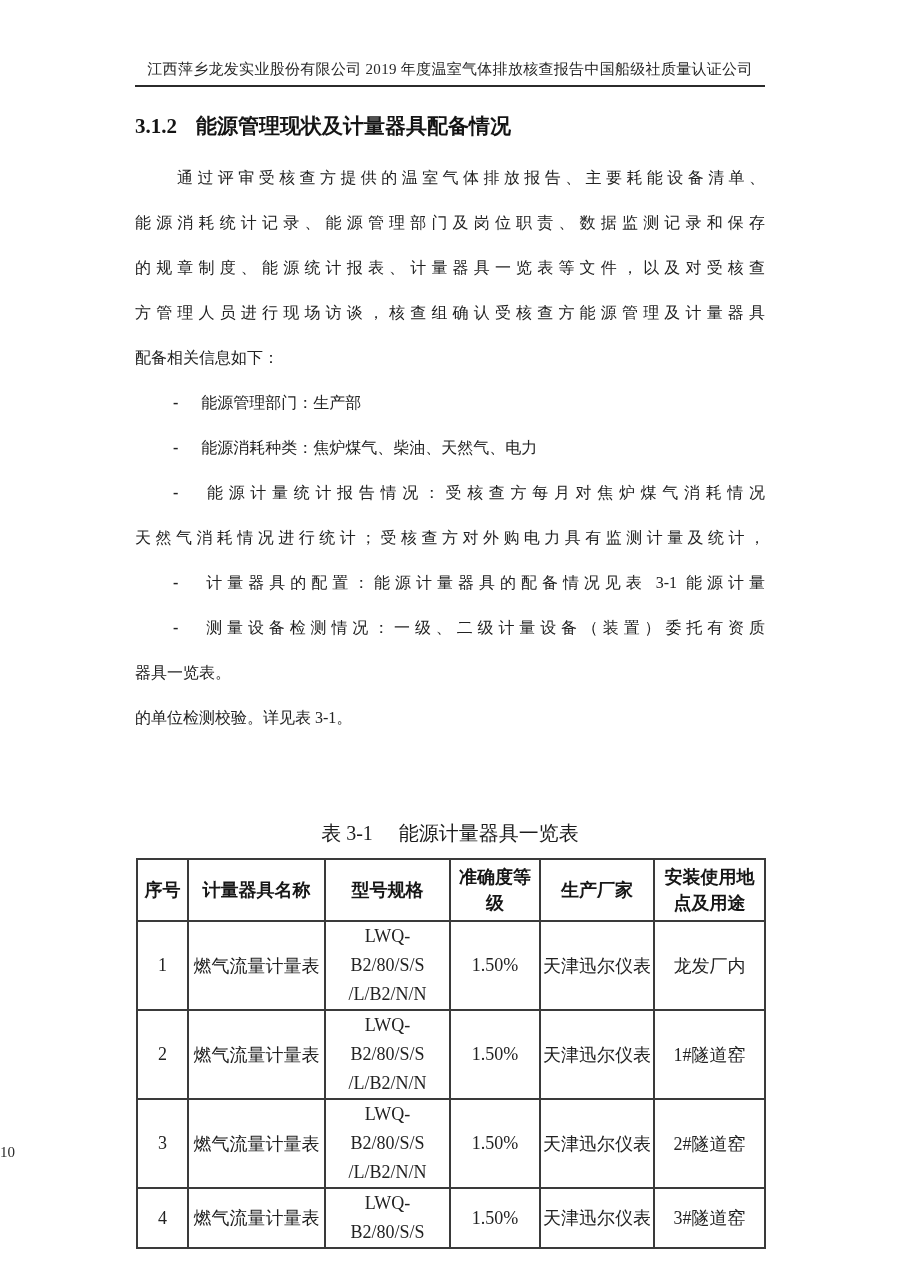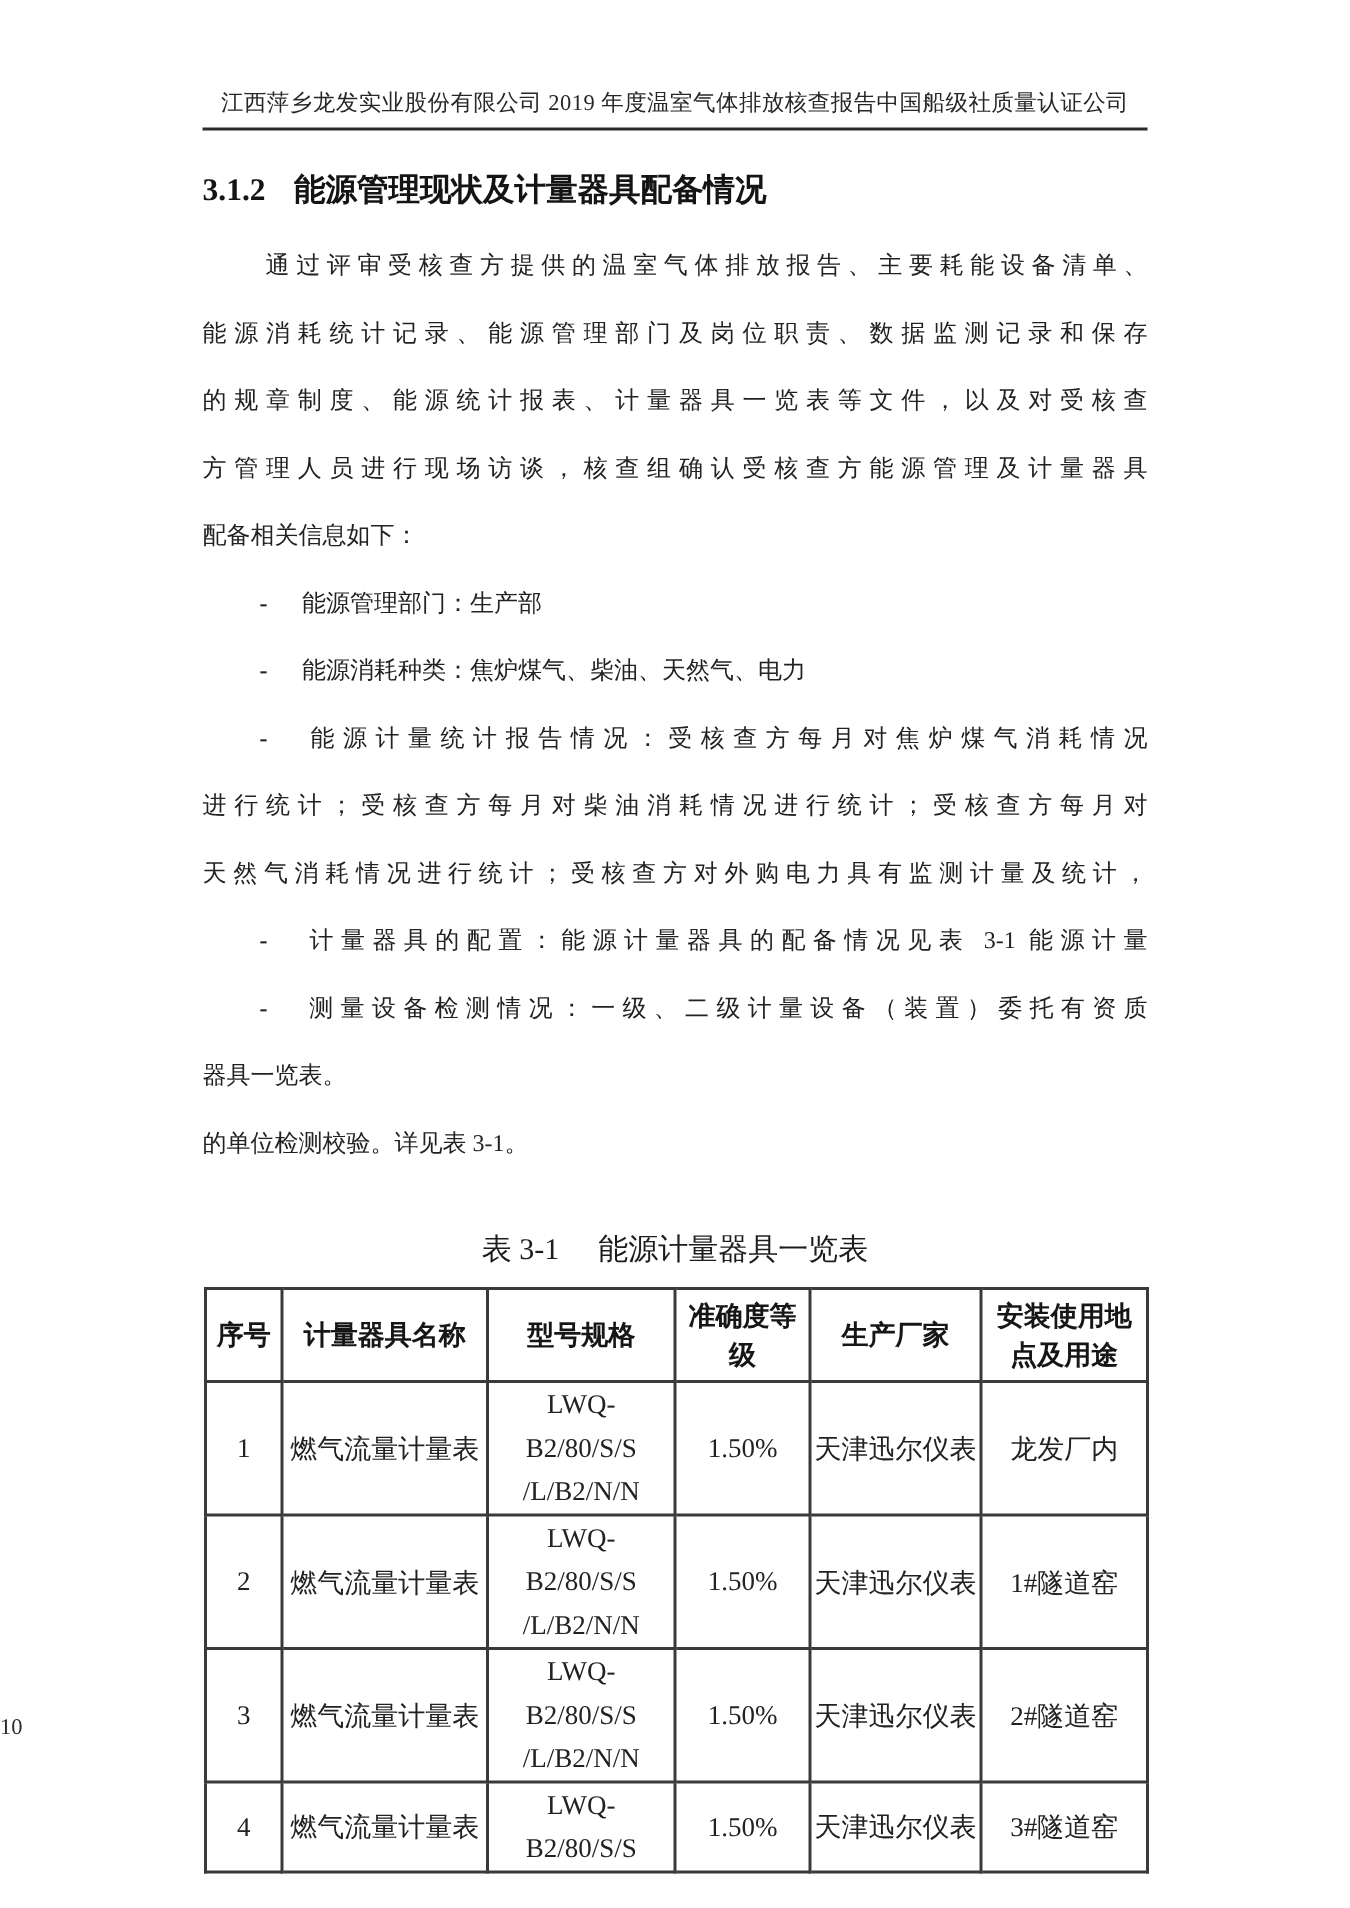--- a/index.html
+++ b/index.html
@@ -105,23 +105,20 @@
       </div>
 
       <div class="line bullet">
         <span class="marker">-</span><span class="ltext">能源消耗种类：焦炉煤气、柴油、天然气、电力</span>
       </div>
 
       <div class="line bullet fill">
         <span class="marker">-</span><span class="ltext">能源计量统计报告情况：受核查方每月对焦炉煤气消耗情况</span>
       </div>
 
-      <div class="line fill">
-        <span class="ltext">进行统计；受核查方每月对柴油消耗情况进行统计；受核查方每月对</span>
-      </div>
 
       <div class="line fill">
         <span class="ltext">天然气消耗情况进行统计；受核查方对外购电力具有监测计量及统计，</span>
       </div>
 
 
       <div class="line bullet fill">
         <span class="marker">-</span><span class="ltext">计量器具的配置：能源计量器具的配备情况见表 3-1 能源计量</span>
       </div>
 

